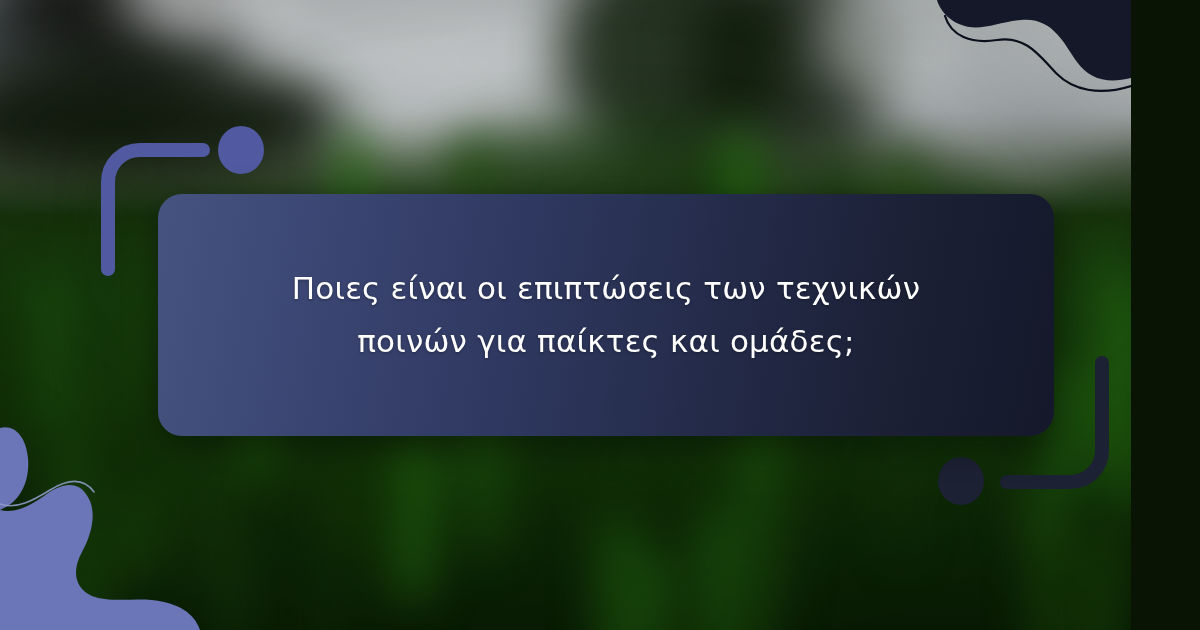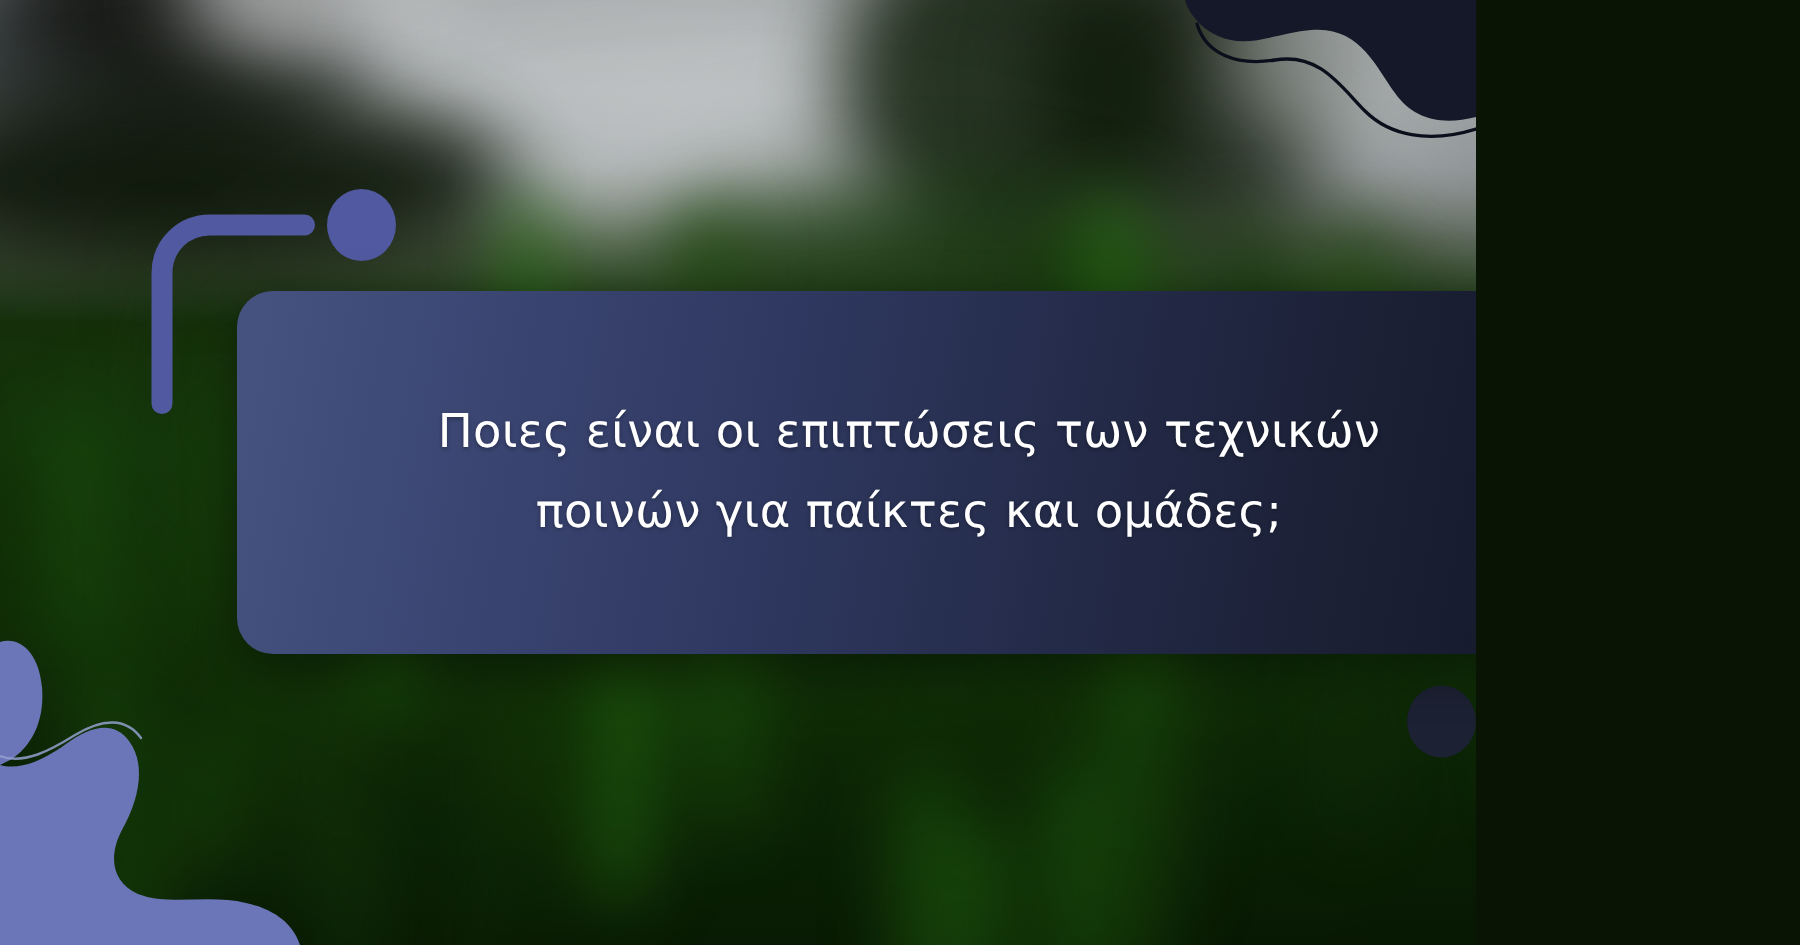--- a/index.html
+++ b/index.html
@@ -4,21 +4,21 @@
 <style>
   * { margin:0; padding:0; box-sizing:border-box; }
   html, body {
     width:1200px; height:630px;
     overflow:hidden;
     background:#0a1405;
     font-family:"DejaVu Sans", sans-serif;
   }
   #stage {
     position:relative;
-    width:984px; height:630px;
+    width:1131px; height:630px;
     overflow:hidden;
   }
 
   
   .bg-layer { position:absolute; inset:0; }
 
   .bg-base {
     background:
       linear-gradient(to bottom,
         #9ea2a4 0px, #a6aaac 60px, #8e9496 110px,

